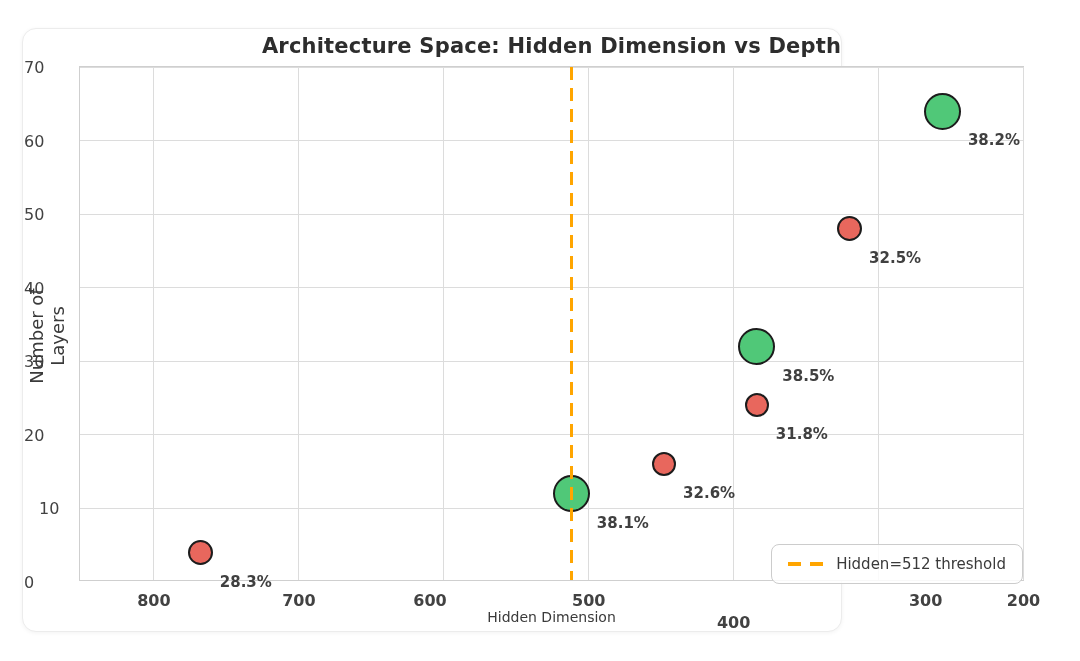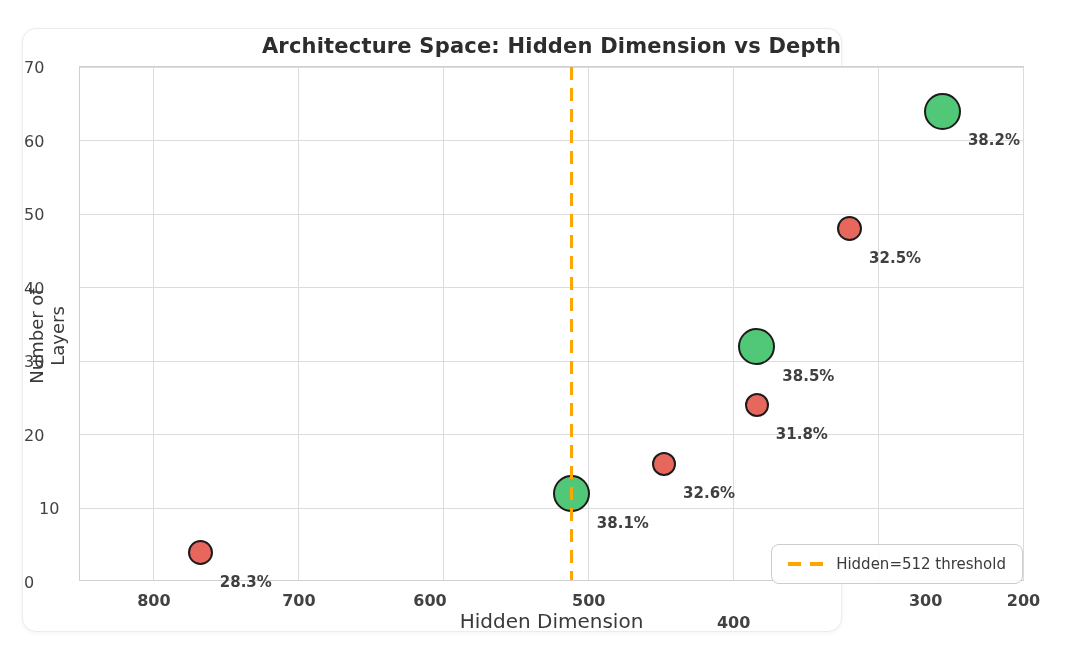--- a/index.html
+++ b/index.html
@@ -82,21 +82,21 @@
   .tick-label-y {
     position: absolute;
     transform: translateY(-50%);
     text-align: left; width: 46px;
     font-size: 16px; color: #424242;
   }
   .axis-label-x {
     position: absolute;
     left: 56px; top: 580px; width: 945px;
     text-align: center;
-    font-size: 20px; color: #3a3a3a;
+    font-size: 14px; color: #3a3a3a;
   }
   .axis-label-y {
     position: absolute;
     left: -56px; top: 286px;
     width: 160px; text-align: center;
     transform: rotate(-90deg);
     font-size: 18px; color: #3a3a3a;
   }
   .legend {
     position: absolute;

